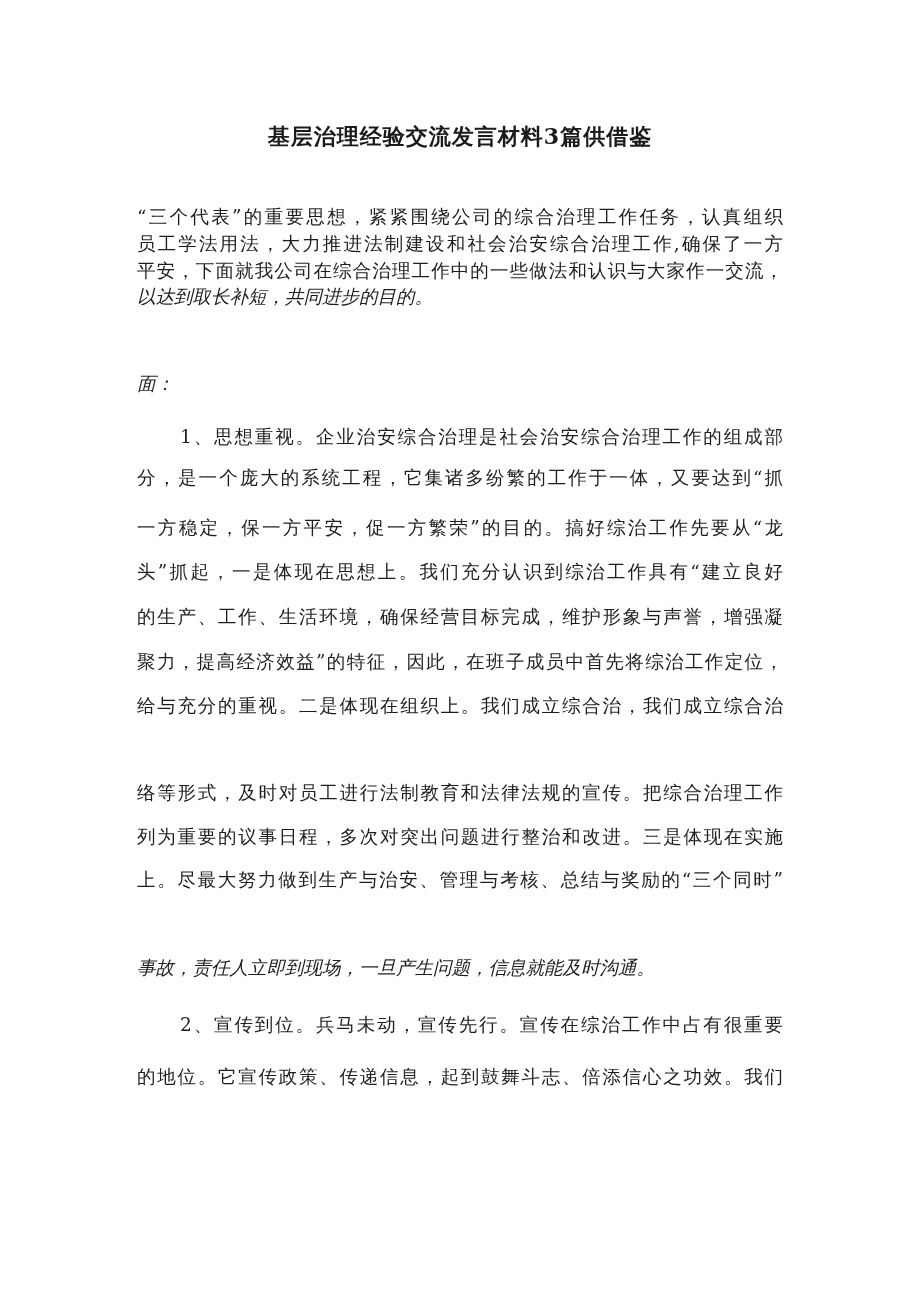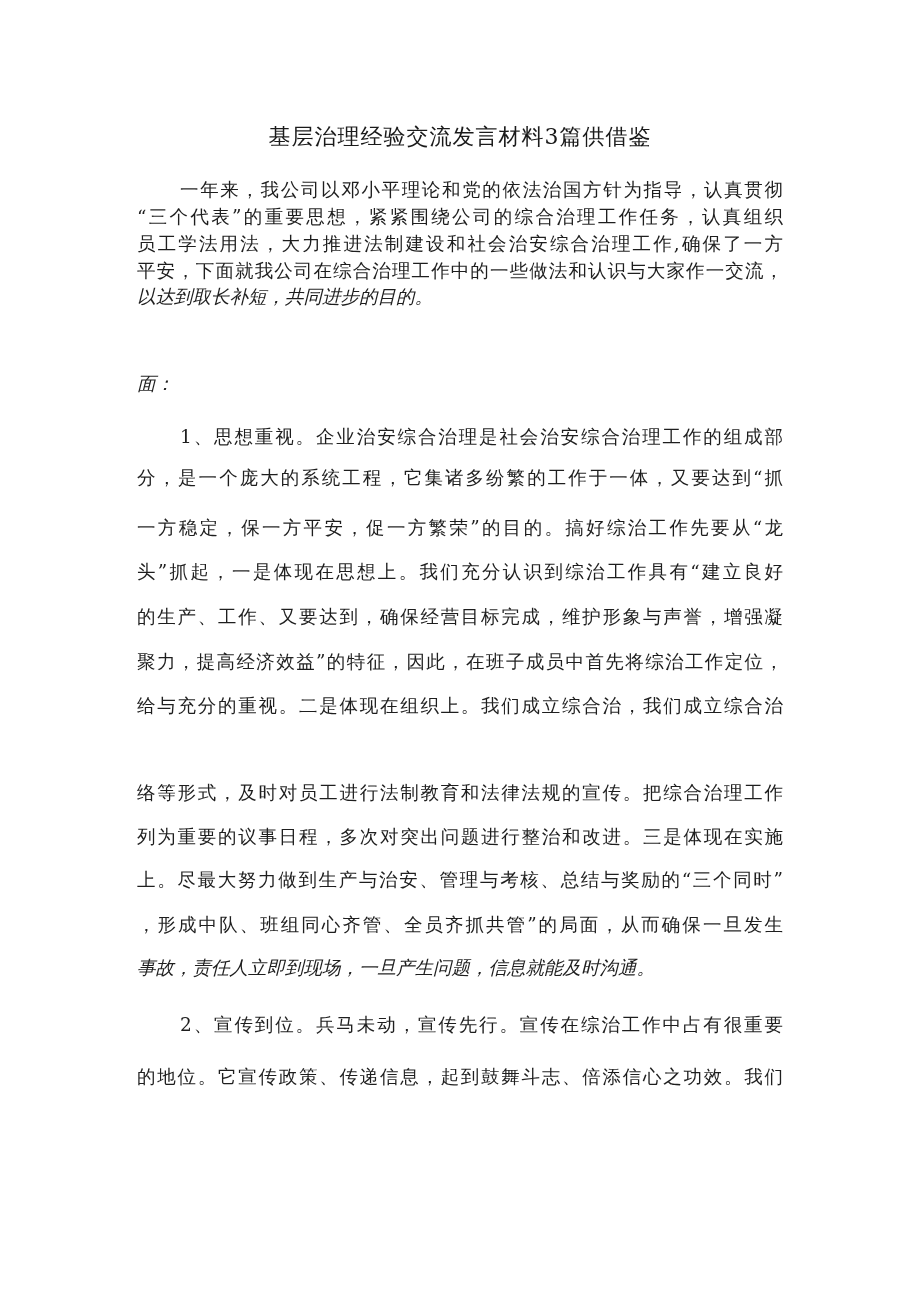--- a/index.html
+++ b/index.html
@@ -1,47 +1,45 @@
 <!DOCTYPE html>
 <html><head>
 <meta charset="utf-8">
 <style>
   html, body { margin: 0; padding: 0; background: #ffffff; }
   body { width: 920px; height: 1301px; position: relative; overflow: hidden;
          font-family: "DejaVu Serif", "Liberation Serif", serif; color: #1a1a1a; }
   .page { position: absolute; left: 0; top: 0; width: 920px; height: 1301px; background: #fff; }
   .title { position: absolute; left: 0; width: 920px; top: 122px; text-align: center;
-           font-size: 22px; letter-spacing: 1px; color: #1a1a1a; }
+           font-size: 22px; letter-spacing: 1px; color: #1a1a1a; font-weight: bold; }
   .line { position: absolute; left: 137px; width: 646px; font-size: 18.5px; white-space: nowrap;
           text-align: justify; text-align-last: justify; line-height: 24px; color: #1e1e1e; }
   .line.indent { left: 180px; width: 603px; }
   .line.short { text-align-last: left; font-style: italic; }
 </style>
 </head>
 <body>
 
 <div class="page">
   <div class="title">基层治理经验交流发言材料3篇供借鉴</div>
 
-  <div class="line indent" style="top:178px">一年来，我公司以邓小平理论和党的依法治国方针为指导，认真贯彻</div>
   <div class="line" style="top:205px">“三个代表”的重要思想，紧紧围绕公司的综合治理工作任务，认真组织</div>
   <div class="line" style="top:232px">员工学法用法，大力推进法制建设和社会治安综合治理工作,确保了一方</div>
   <div class="line" style="top:259px">平安，下面就我公司在综合治理工作中的一些做法和认识与大家作一交流，</div>
   <div class="line short" style="top:285px">以达到取长补短，共同进步的目的。</div>
 
   <div class="line short" style="top:372px">面：</div>
 
   <div class="line indent" style="top:425px">1、思想重视。企业治安综合治理是社会治安综合治理工作的组成部</div>
   <div class="line" style="top:466px">分，是一个庞大的系统工程，它集诸多纷繁的工作于一体，又要达到“抓</div>
   <div class="line" style="top:516px">一方稳定，保一方平安，促一方繁荣”的目的。搞好综治工作先要从“龙</div>
   <div class="line" style="top:560px">头”抓起，一是体现在思想上。我们充分认识到综治工作具有“建立良好</div>
-  <div class="line" style="top:605px">的生产、工作、又要达到，确保经营目标完成，维护形象与声誉，增强凝</div>
+  <div class="line" style="top:605px">的生产、工作、生活环境，确保经营目标完成，维护形象与声誉，增强凝</div>
   <div class="line" style="top:650px">聚力，提高经济效益”的特征，因此，在班子成员中首先将综治工作定位，</div>
   <div class="line" style="top:694px">给与充分的重视。二是体现在组织上。我们成立综合治，我们成立综合治</div>
   <div class="line" style="top:825px">列为重要的议事日程，多次对突出问题进行整治和改进。三是体现在实施</div>
   <div class="line" style="top:781px">络等形式，及时对员工进行法制教育和法律法规的宣传。把综合治理工作</div>
   <div class="line" style="top:868px">上。尽最大努力做到生产与治安、管理与考核、总结与奖励的“三个同时”</div>
-  <div class="line" style="top:913px">，形成中队、班组同心齐管、全员齐抓共管”的局面，从而确保一旦发生</div>
   <div class="line short" style="top:956px">事故，责任人立即到现场，一旦产生问题，信息就能及时沟通。</div>
 
   <div class="line indent" style="top:1013px">2、宣传到位。兵马未动，宣传先行。宣传在综治工作中占有很重要</div>
   <div class="line" style="top:1065px">的地位。它宣传政策、传递信息，起到鼓舞斗志、倍添信心之功效。我们</div>
 </div>
 
 </body></html>

